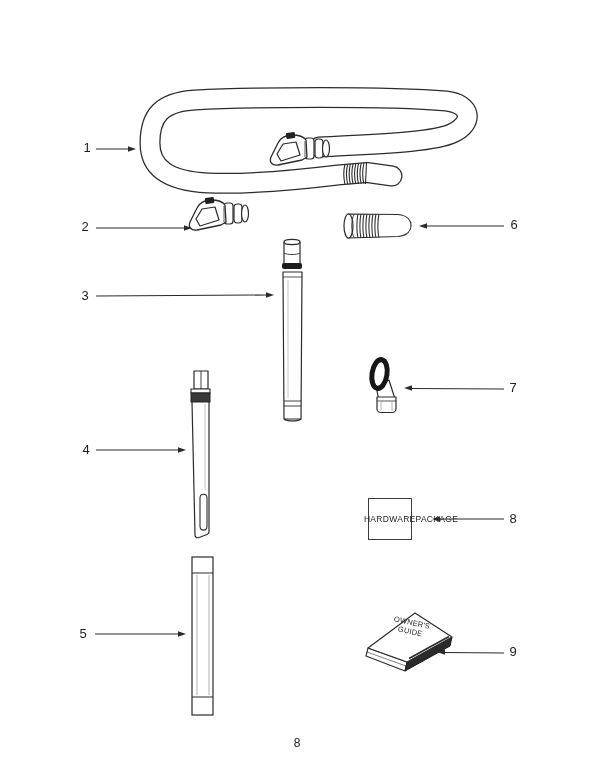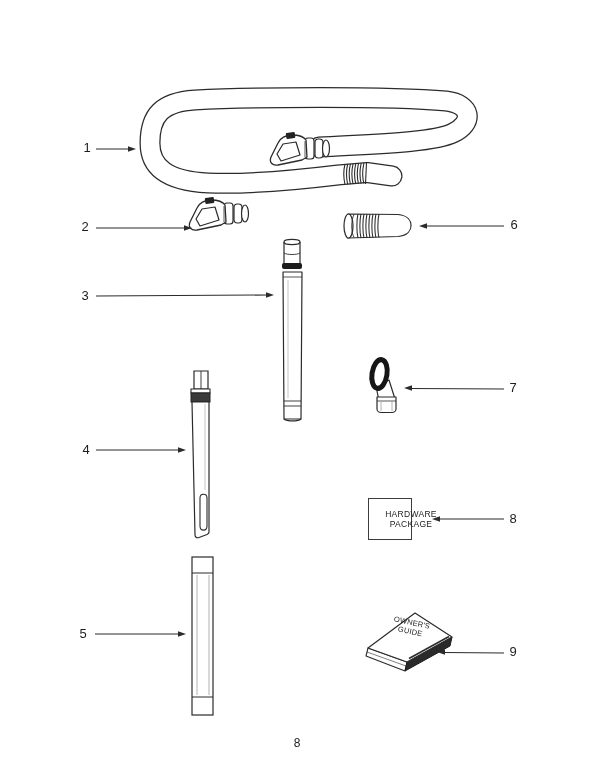--- a/index.html
+++ b/index.html
@@ -14,21 +14,21 @@
   .page{position:relative;width:600px;height:776px;background:#fff;}
   .art{position:absolute;left:0;top:0;}
   .callout-num{
     position:absolute;width:16px;height:16px;
     font-size:13px;line-height:16px;text-align:center;
     color:#1d1d1d;
   }
   .hw-box{
     position:absolute;left:368px;top:498px;width:42px;height:42px;
     box-sizing:border-box;border:1.2px solid #3c3c3c;background:#fff;
-    display:flex;flex-direction:column;align-items:center;justify-content:center;
+    display:flex;align-items:center;justify-content:center;
     font-size:8.5px;line-height:10px;letter-spacing:0.3px;color:#222;
     text-align:center;
     padding-left:42px;
   }
   .og-text{
     position:absolute;left:384px;top:619px;width:54px;
     transform:rotate(12deg);
     text-align:center;font-size:7.5px;line-height:8.5px;
     letter-spacing:0.2px;color:#1f1f1f;
   }

